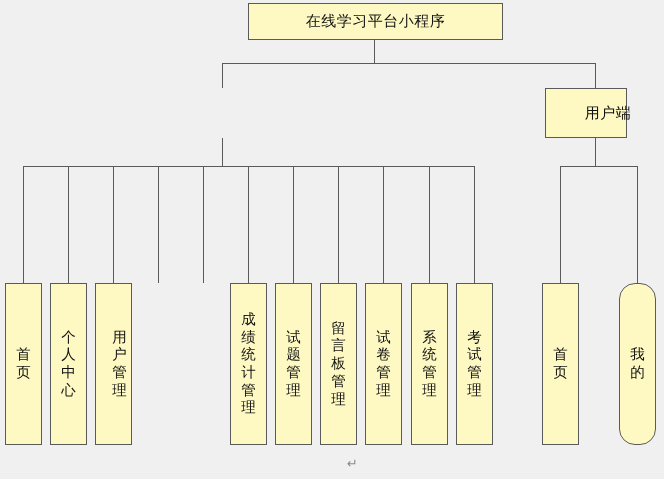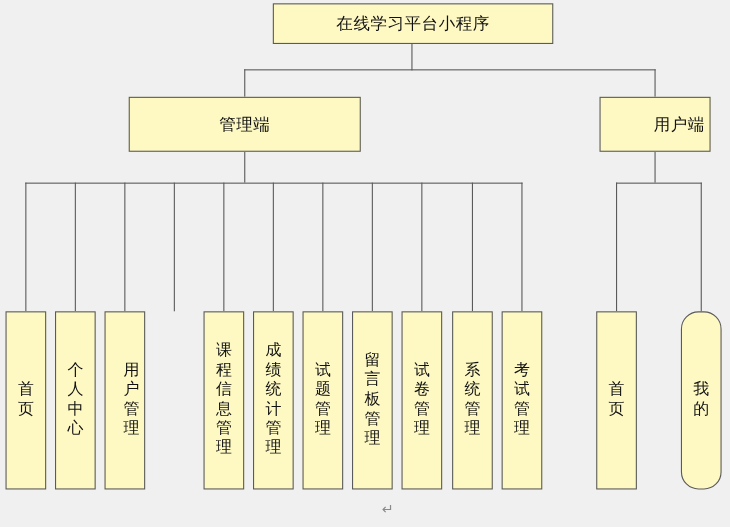--- a/index.html
+++ b/index.html
@@ -115,39 +115,33 @@
   <div class="line v" style="left:595px; top:138px; height:28px;"></div>
 
   <div class="line h" style="left:560px; top:166px; width:78px;"></div>
   <div class="line v" style="left:560px; top:166px; height:117px;"></div>
   <div class="line v" style="left:637px; top:166px; height:117px;"></div>
 
   <div class="node horiz" style="left:248px; top:3px; width:255px; height:37px;">
     <span class="node-label">在线学习平台小程序</span>
   </div>
 
-  <div class="node horiz" style="left:117px; top:88px; width:211px; height:50px;">
-    <span class="node-label">管理端</span>
-  </div>
 
-  <div class="node horiz" style="left:545px; top:88px; width:101px; height:50px;padding-left:44px;">
+  <div class="node horiz" style="left:545px; top:88px; width:82px; height:50px;padding-left:44px;">
     <span class="node-label">用户端</span>
   </div>
 
   <div class="node vert" style="left:5px; top:283px; width:37px; height:162px;">
     <span class="node-label">首页</span>
   </div>
   <div class="node vert" style="left:50px; top:283px; width:37px; height:162px;">
     <span class="node-label">个人中心</span>
   </div>
   <div class="node vert" style="left:95px; top:283px; width:37px; height:162px;padding-left:12px;">
     <span class="node-label">用户管理</span>
-  </div>
-  <div class="node vert" style="left:185px; top:283px; width:37px; height:162px;">
-    <span class="node-label">课程信息管理</span>
   </div>
   <div class="node vert" style="left:230px; top:283px; width:37px; height:162px;">
     <span class="node-label">成绩统计管理</span>
   </div>
   <div class="node vert" style="left:275px; top:283px; width:37px; height:162px;">
     <span class="node-label">试题管理</span>
   </div>
   <div class="node vert" style="left:320px; top:283px; width:37px; height:162px;">
     <span class="node-label">留言板管理</span>
   </div>

